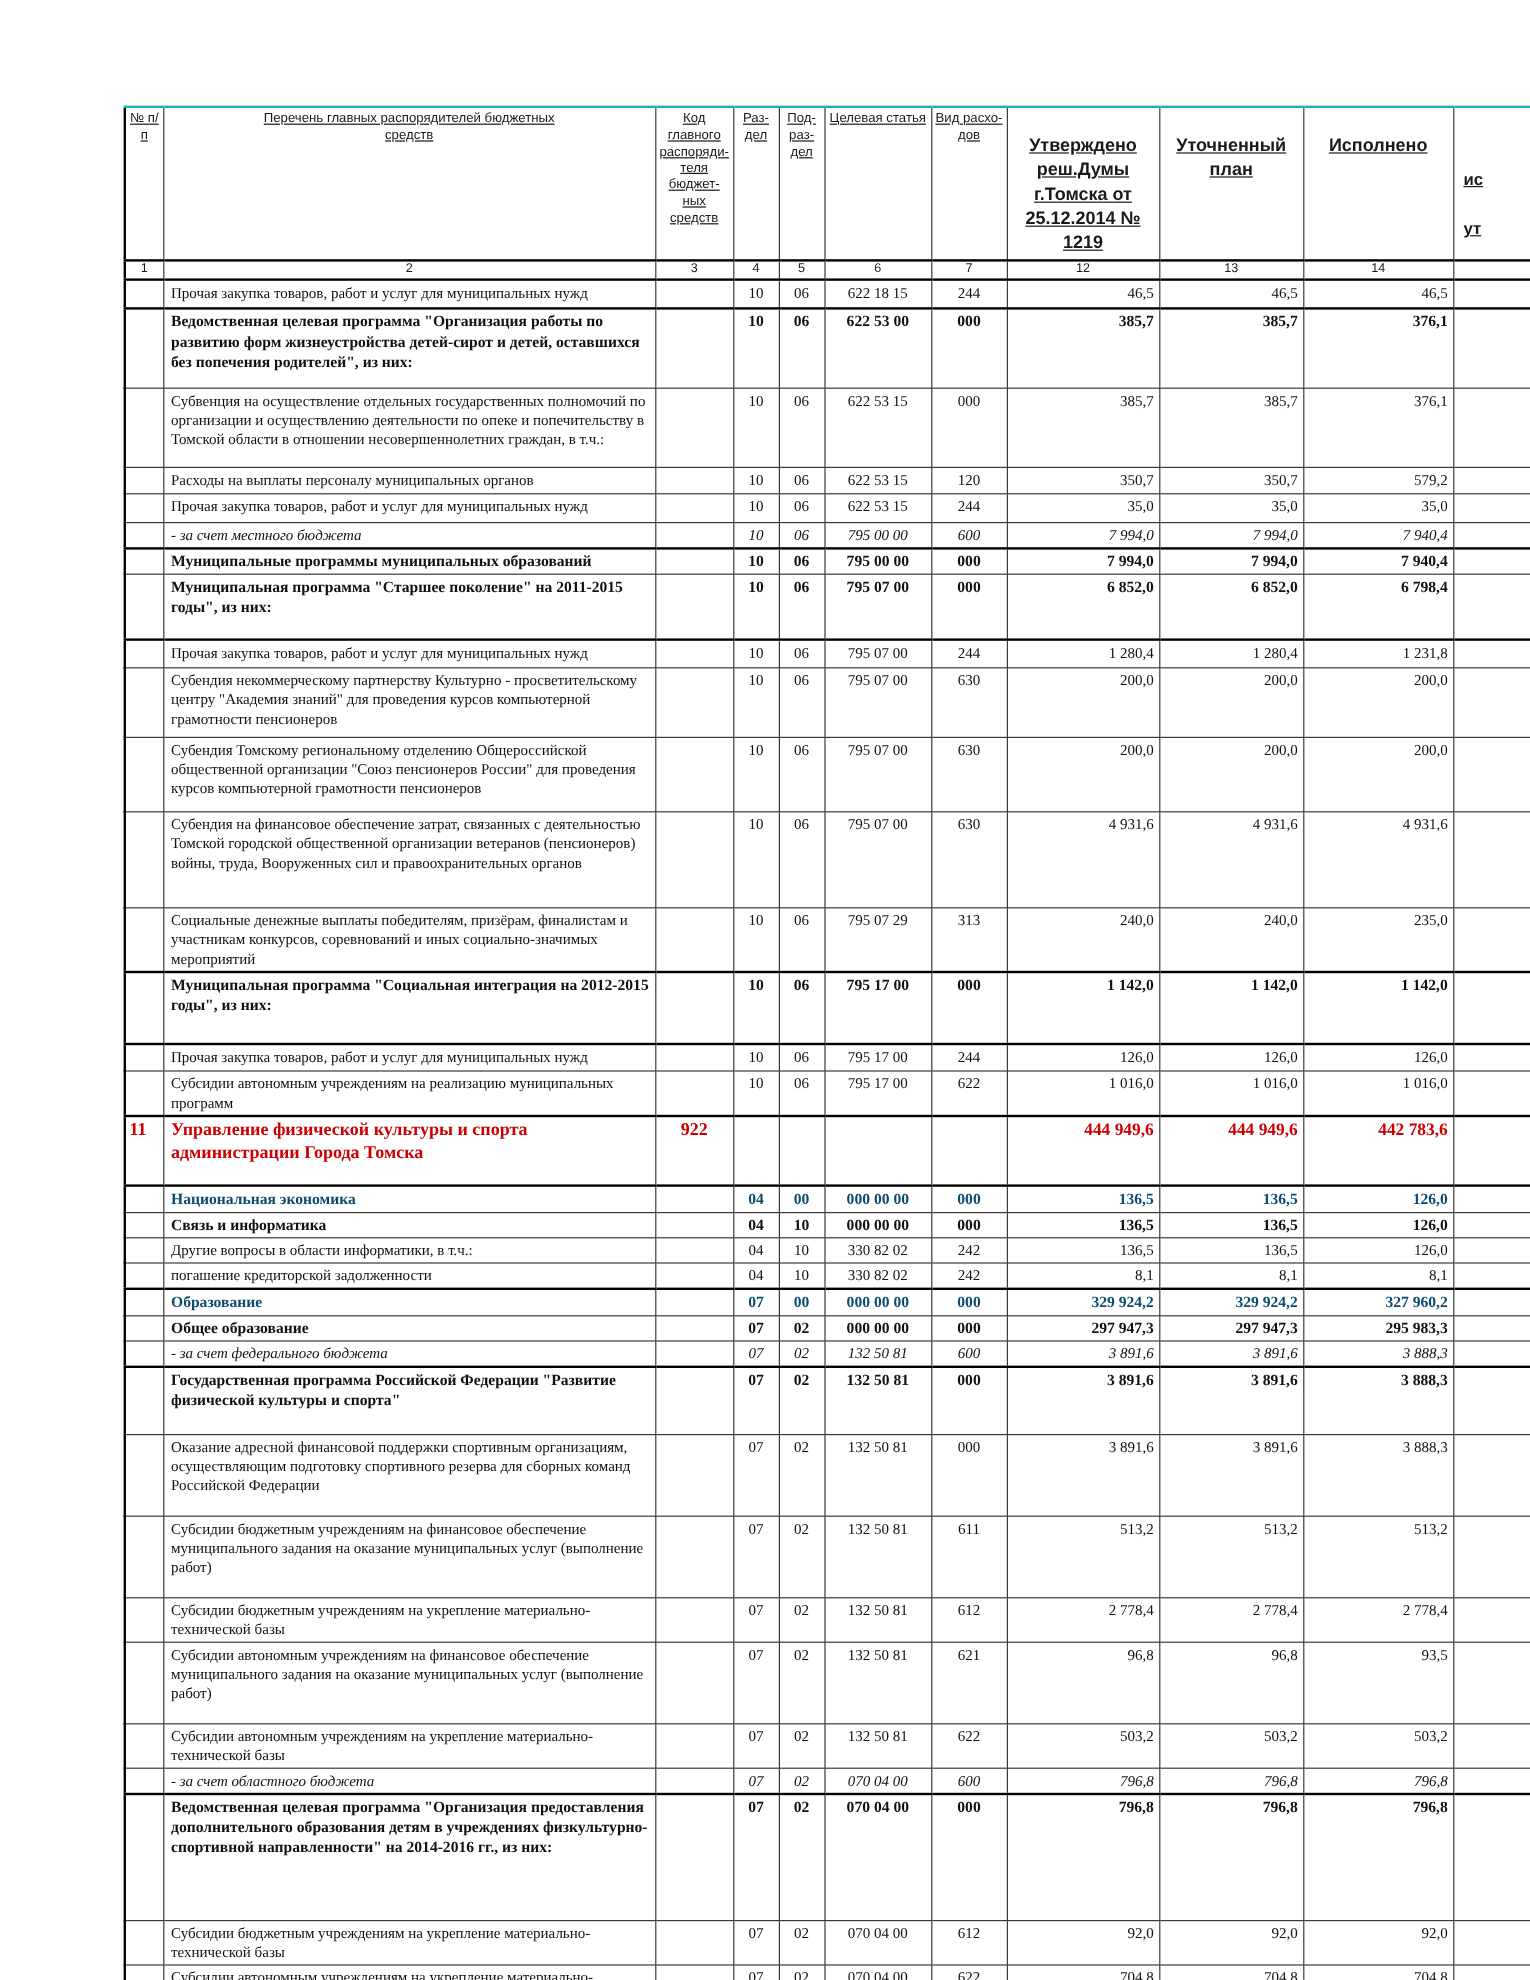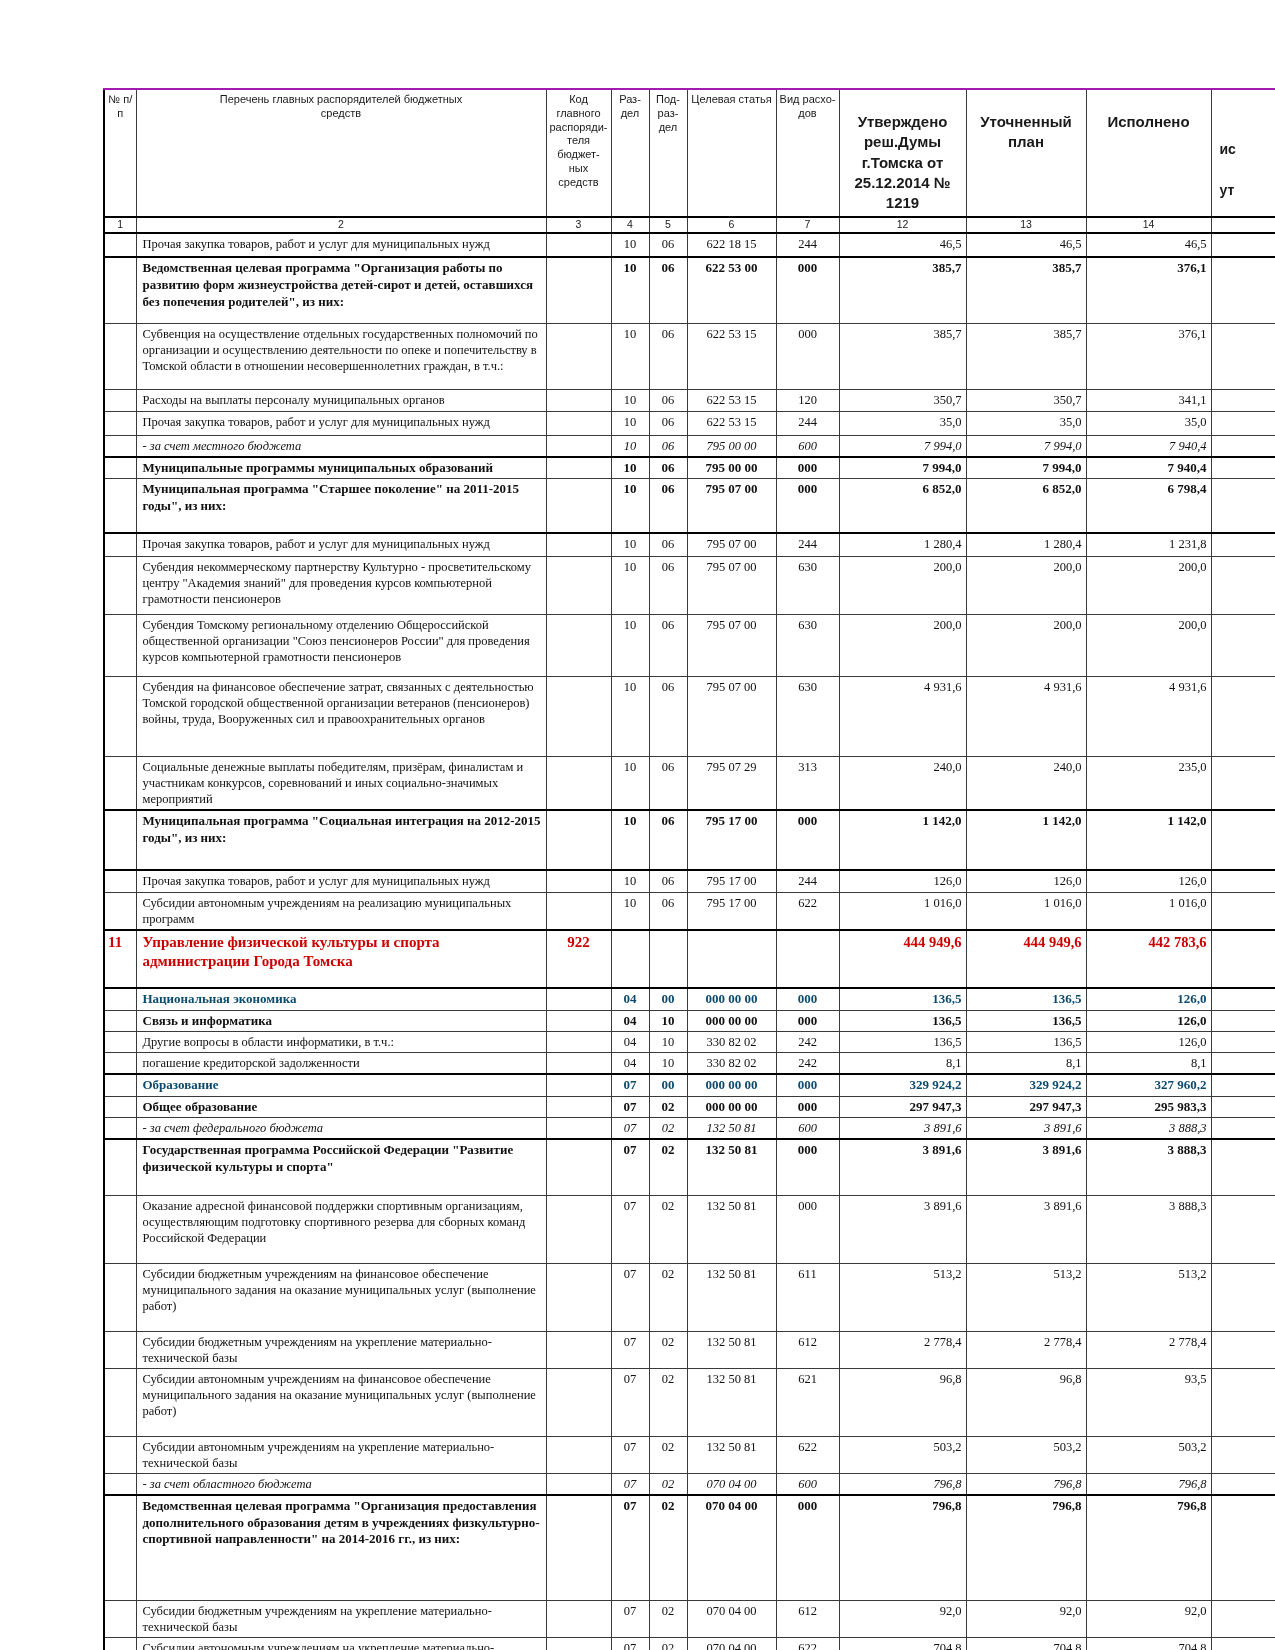--- a/index.html
+++ b/index.html
@@ -2,21 +2,21 @@
 <html><head>
 <meta charset="utf-8">
 <style>
   html,body{margin:0;padding:0;width:1275px;height:1650px;overflow:hidden;background:#ffffff;}
   .sheet{position:absolute;left:103px;top:88px;}
   table{border-collapse:collapse;table-layout:fixed;width:1187px;background:#fff;}
   table,td,th{box-sizing:border-box;}
   td,th{border:1px solid #3a3a3a;vertical-align:top;overflow:hidden;}
   .outer{border:2px solid #000;}
   
-  th{font-family:"Liberation Sans",sans-serif;font-weight:normal;font-size:11px;line-height:1.25;text-align:center;padding:3px 1px;color:#1a1a1a;border-bottom:2px solid #000;border-top:2px solid #a21caf;}
+  th{font-family:"Liberation Sans",sans-serif;font-weight:normal;font-size:11px;line-height:1.25;text-align:center;padding:3px 1px;color:#1a1a1a;border-bottom:2px solid #000;border-top:2px solid #14b8a6;text-decoration:underline;}
   th .narrow{max-width:250px;margin:0 auto;}
   th.big{font-size:15px;font-weight:bold;line-height:1.35;padding-top:22px;}
   th.cut{text-align:left;padding-left:8px;font-weight:bold;font-size:14px;}
   th.cut .frag{display:block;}
   th.cut .frag:first-child{margin-top:28px;margin-bottom:22px;}
   
   .numrow td{font-family:"Liberation Sans",sans-serif;font-size:10.5px;text-align:center;height:16px;padding:0;color:#1a1a1a;border-bottom:2px solid #000;}
   
   .row td{font-family:"Liberation Serif",serif;font-size:12.5px;line-height:1.28;color:#111;padding:2px 3px;}
   .c-num{text-align:left;}
@@ -143,21 +143,21 @@
         <tr class="row normal" style="height: 22px;">
           <td class="c-num"></td>
           <td class="c-name">Расходы на выплаты персоналу муниципальных органов</td>
           <td class="c-kod"></td>
           <td class="c-rd">10</td>
           <td class="c-pr">06</td>
           <td class="c-cs">622 53 15</td>
           <td class="c-vr">120</td>
           <td class="c-val">350,7</td>
           <td class="c-val">350,7</td>
-          <td class="c-val">341,1</td>
+          <td class="c-val">579,2</td>
           <td class="c-cut"></td>
         </tr>
         <tr class="row normal" style="height: 24px;">
           <td class="c-num"></td>
           <td class="c-name">Прочая закупка товаров, работ и услуг для муниципальных нужд</td>
           <td class="c-kod"></td>
           <td class="c-rd">10</td>
           <td class="c-pr">06</td>
           <td class="c-cs">622 53 15</td>
           <td class="c-vr">244</td>

